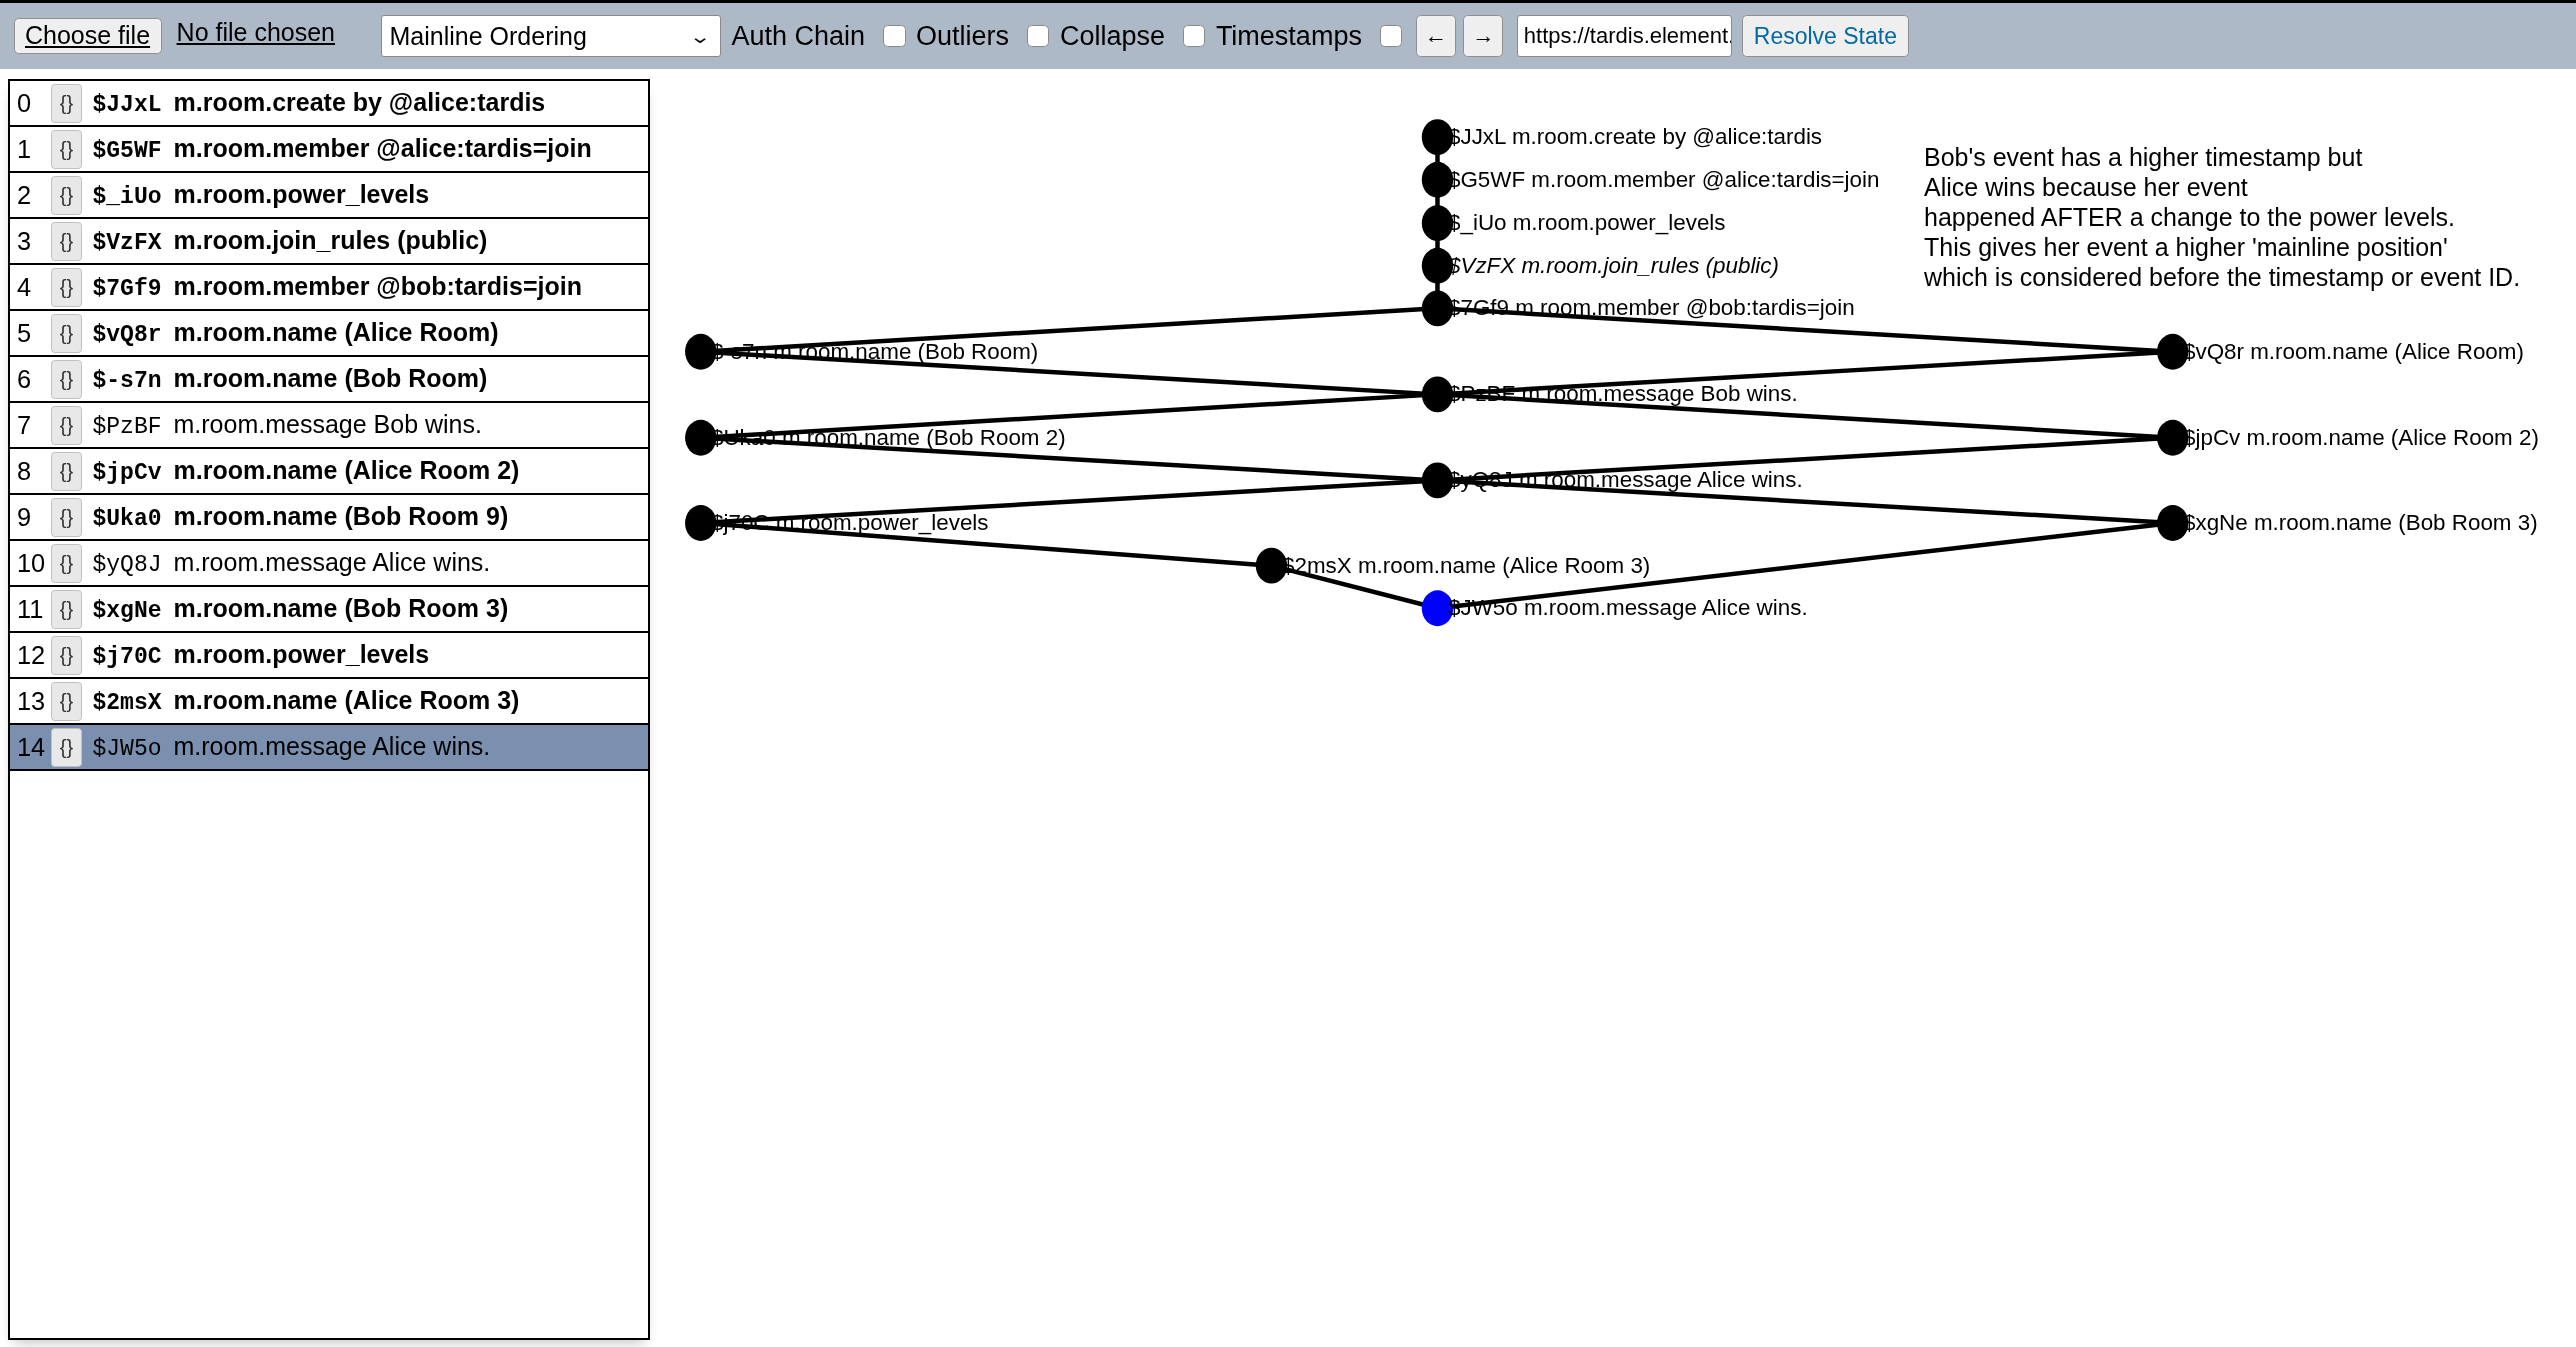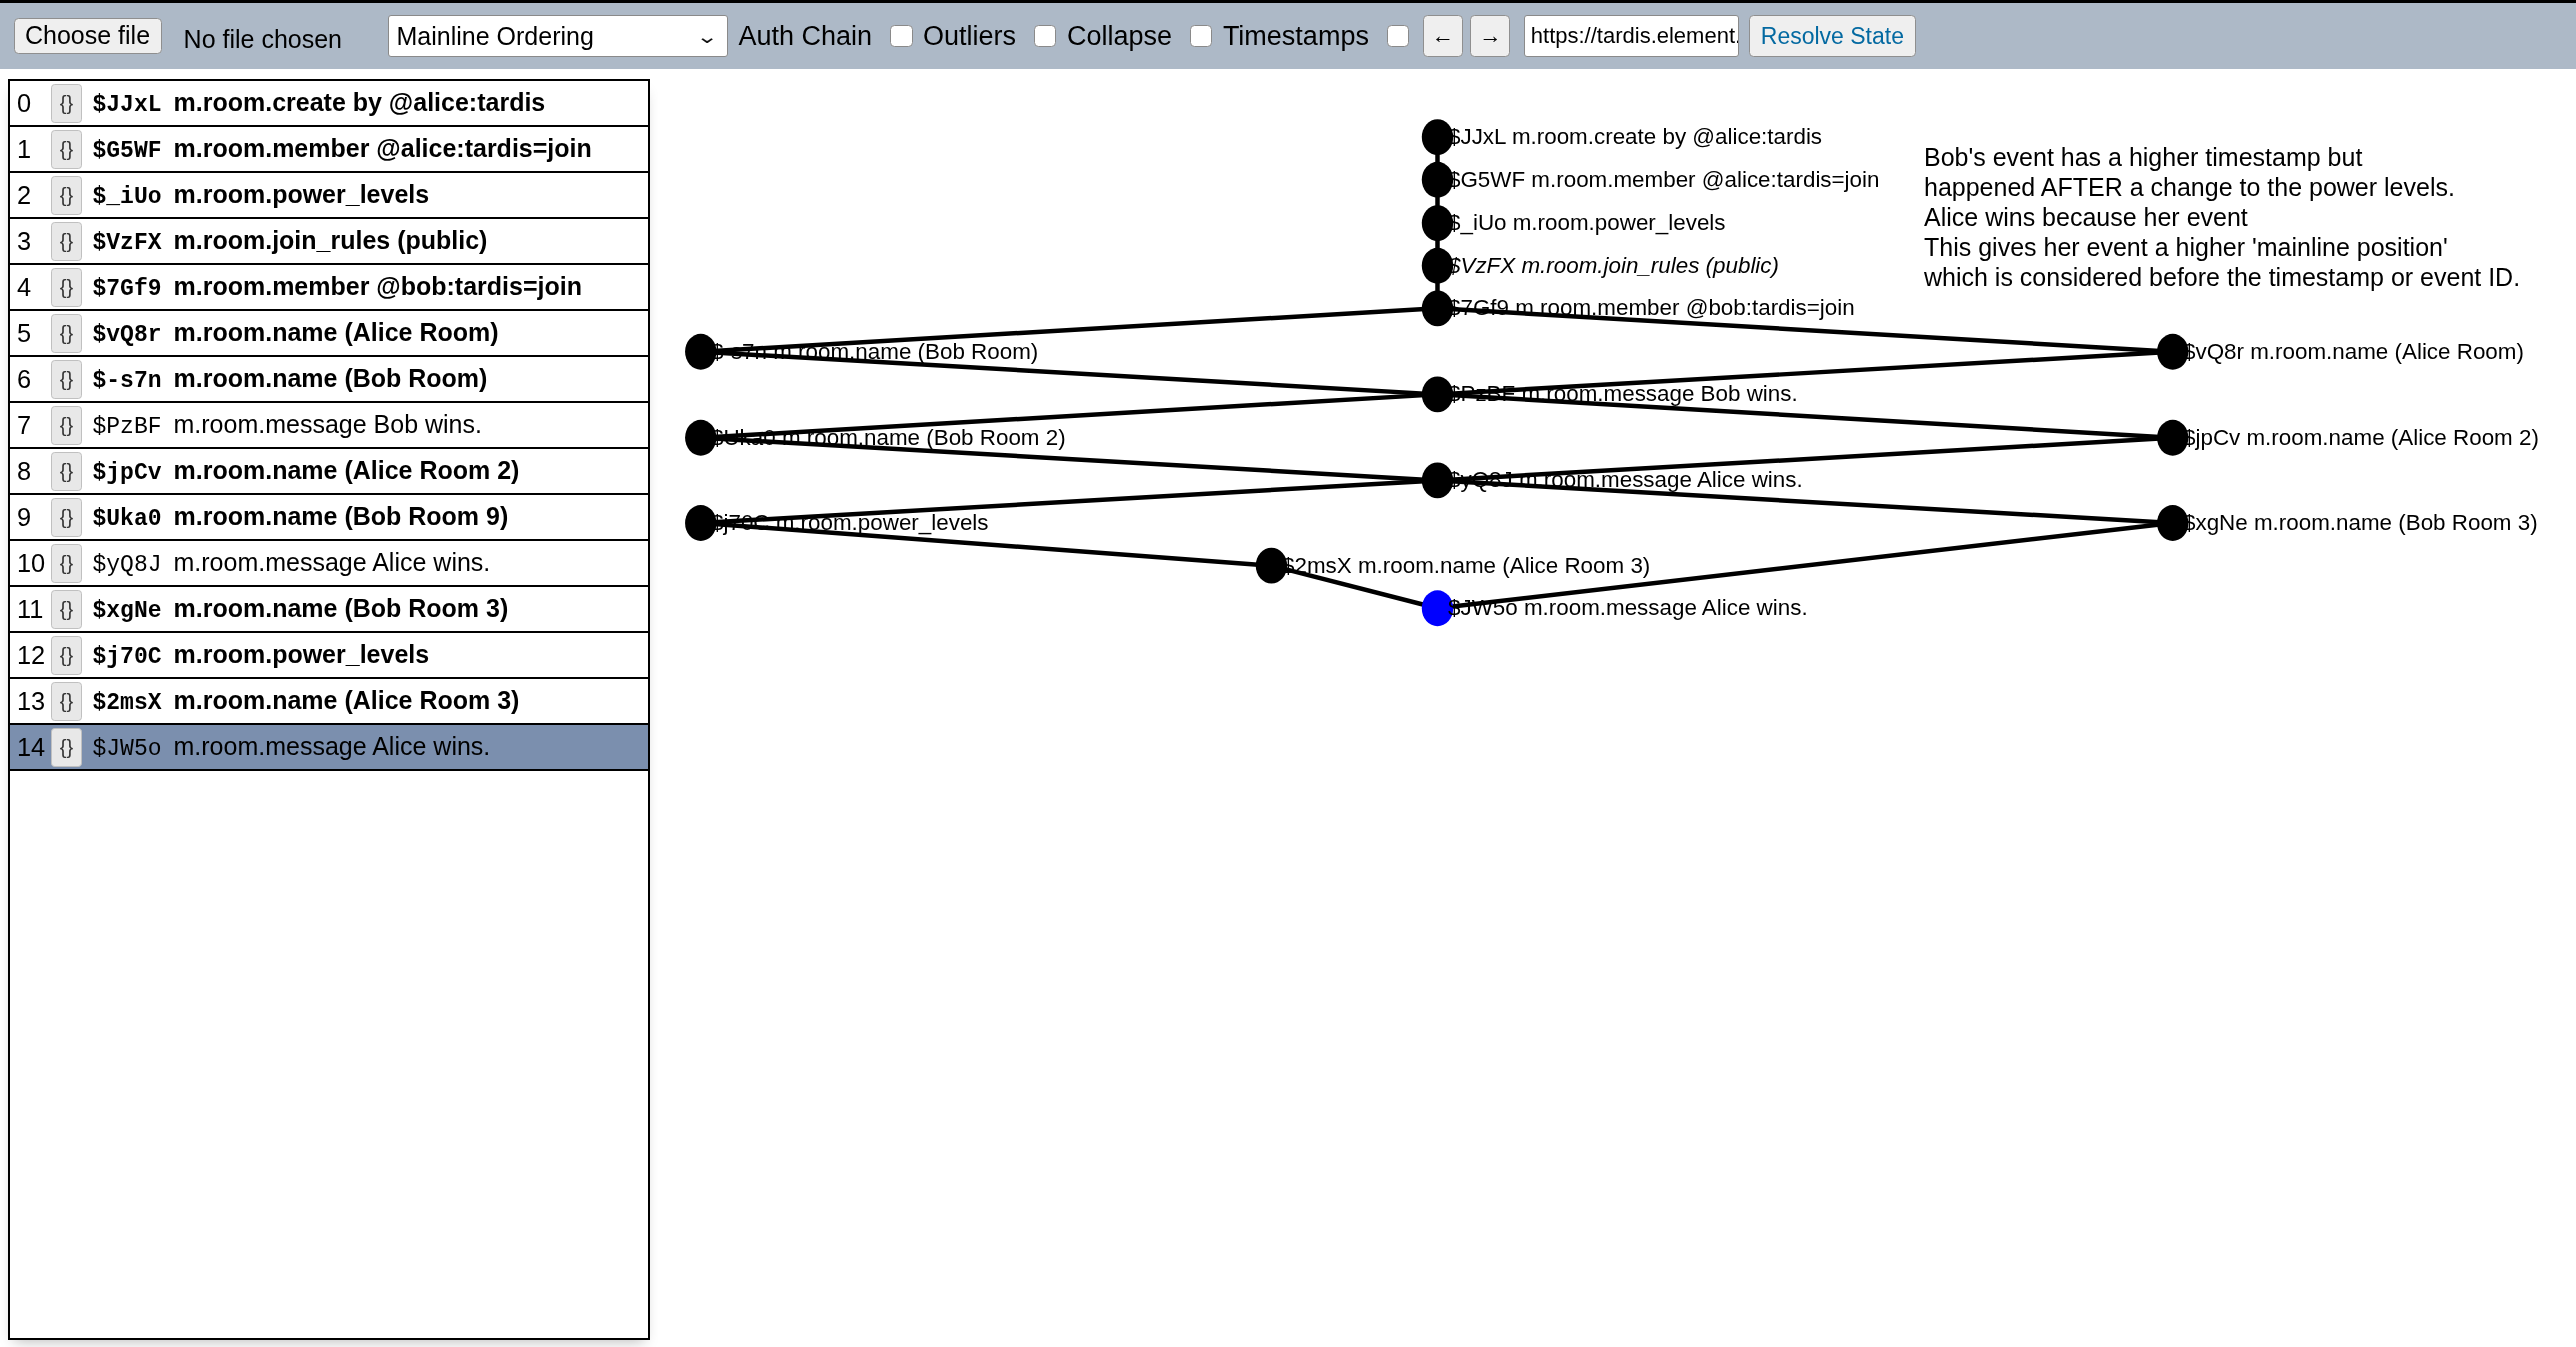--- a/index.html
+++ b/index.html
@@ -28,22 +28,23 @@
     box-sizing: border-box;
     display: flex;
     align-items: center;
     padding-left: 13.5px;
     gap: 0px;
     white-space: nowrap;
   }
 
   .file-input-wrap {
     display: flex;
-    align-items: flex-end;
-    gap: 22px;
+    align-items: flex-start;
+    gap: 15px;
+    text-decoration: underline;
   }
   .choose-file-btn {
     background: #efefef;
     border: 1.5px solid #8f8f8f;
     border-radius: 4.5px;
     font-family: "Liberation Sans", sans-serif;
     font-size: 25px;
     color: #000;
     padding: 3.7px 10.5px 5.2px 10.5px;
     line-height: 1;
@@ -474,18 +475,18 @@
       <div class="node-label" style="left: 790px; top: 405px;">$yQ8J m.room.message Alice wins.</div>
       <div class="node-label" style="left: 53px; top: 448px;">$j70C m.room.power_levels</div>
       <div class="node-label" style="left: 1525px; top: 448px;">$xgNe m.room.name (Bob Room 3)</div>
       <div class="node-label" style="left: 624px; top: 491px;">$2msX m.room.name (Alice Room 3)</div>
       <div class="node-label" style="left: 790px; top: 533px;">$JW5o m.room.message Alice wins.</div>
     </div>
 </div>
 
 <div id="annotation">
     <div>Bob's event has a higher timestamp but</div>
+    <div>Alice wins because her event</div>
     <div>happened AFTER a change to the power levels.</div>
-    <div>Alice wins because her event</div>
     <div>This gives her event a higher 'mainline position'</div>
     <div>which is considered before the timestamp or event ID.</div>
   </div>
 
 
 </body></html>

